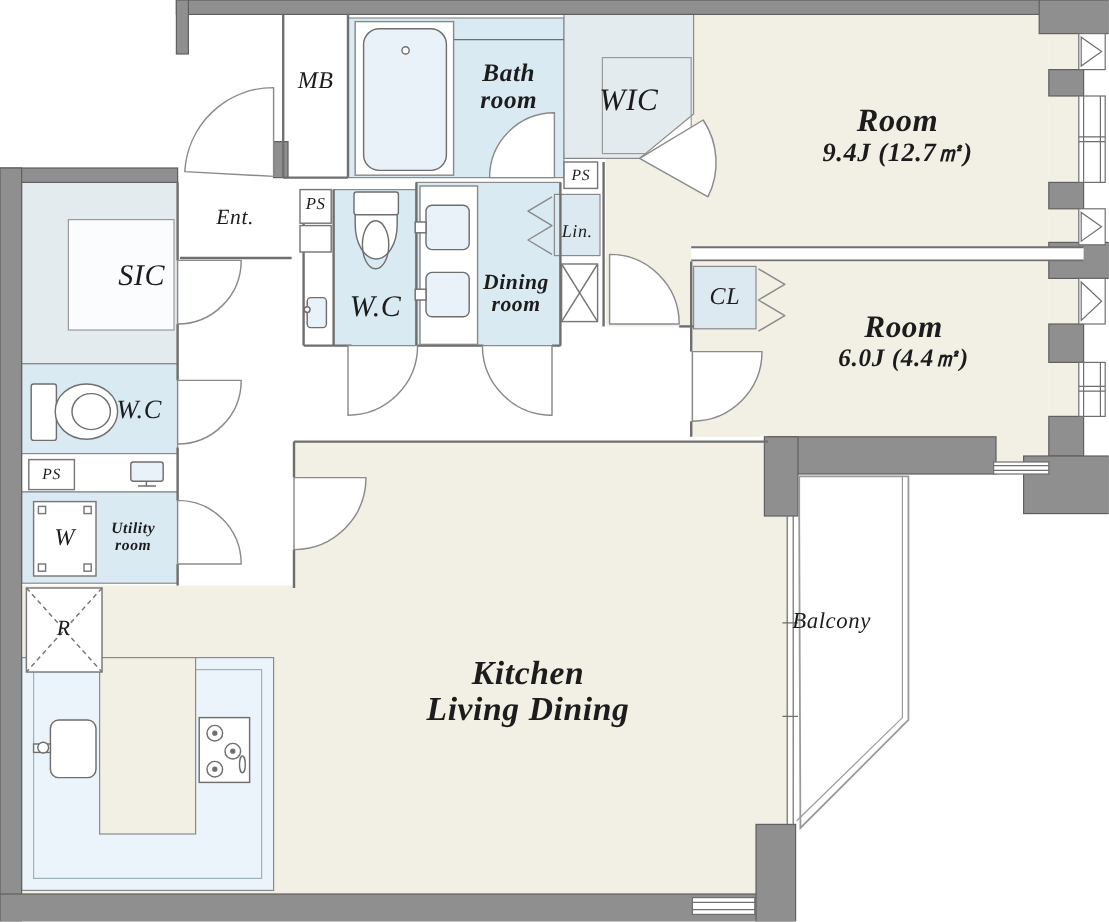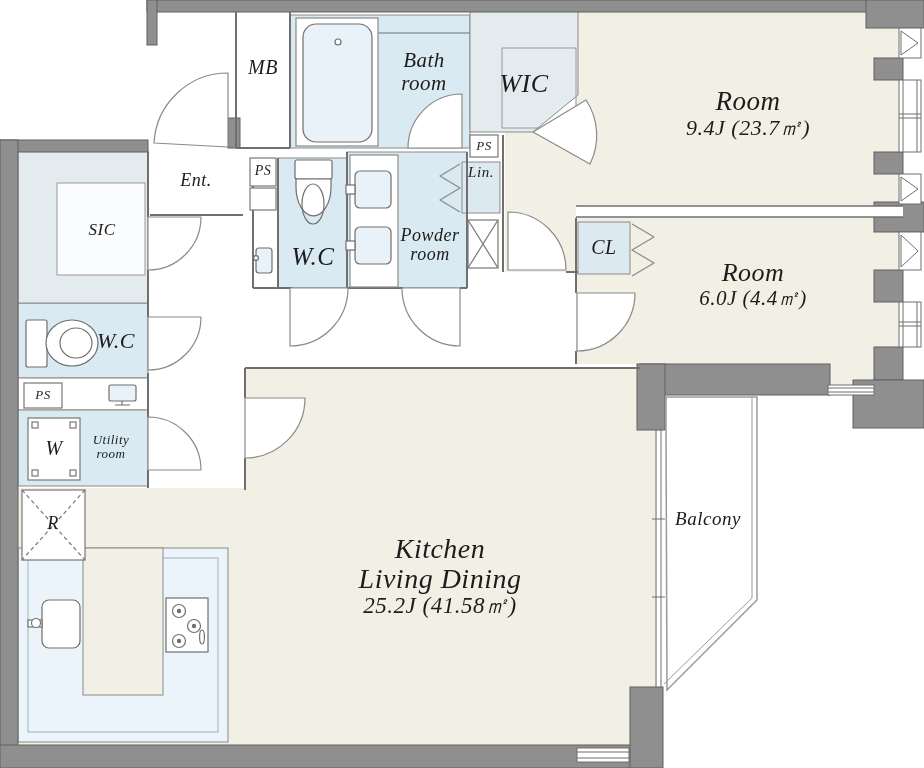--- a/index.html
+++ b/index.html
@@ -2,21 +2,21 @@
 <html><head>
 <meta charset="utf-8">
 <style>
   html,body{margin:0;padding:0;background:#fff;}
   #plan{position:relative;width:924px;height:768px;background:#fff;overflow:hidden;
         font-family:"Liberation Serif","DejaVu Serif",serif;}
   #plan svg{position:absolute;left:0;top:0;}
   .lbl{position:absolute;transform:translate(-50%,-50%);font-style:italic;
        color:var(--text,#1c1c1c);text-align:center;line-height:1.08;white-space:nowrap;
        letter-spacing:.5px;}
-  .lbl .sub{display:block;}
+  .lbl .sub{display:block;font-weight:bold;}
 </style>
 </head>
 <body>
 
 <div id="plan" style="--wall: #8f8f8f; --wallEdge: #606060; --floor: #f2efe4; --wet: #daeaf2; --closet: #e4ebef; --kitchen: #eaf4fa; --blue: #dde9f1; --line: #6f6f6f; --text: #1c1c1c;">
 <svg width="924" height="768" viewBox="0 0 924 768">
 
   <g>
 
     <rect x="576" y="12" width="298" height="193" fill="var(--floor,#f2efe4)"></rect>
@@ -187,53 +187,52 @@
 
   <div class="lbl" style="left:424px;top:72px;font-size:21px">
     <span class="sub">Bath</span>
     <span class="sub">room</span>
   </div>
 
   <div class="lbl" style="left:524px;top:84px;font-size:26px">WIC</div>
 
   <div class="lbl" style="left:748px;top:113px;font-size:27px">
     <span class="sub">Room</span>
-    <span class="sub" style="font-size:22px">9.4J (23.7㎡)</span>
+    <span class="sub" style="font-size:22px">9.4J (12.7㎡)</span>
   </div>
 
   <div class="lbl" style="left:263px;top:171px;font-size:14px">PS</div>
   <div class="lbl" style="left:484px;top:146px;font-size:13px">PS</div>
-  <div class="lbl" style="left:481px;top:172px;font-size:15px">Lin.</div>
+  <div class="lbl" style="left:481px;top:194px;font-size:15px">Lin.</div>
   <div class="lbl" style="left:604px;top:248px;font-size:20px">CL</div>
 
   <div class="lbl" style="left:753px;top:284px;font-size:26px">
     <span class="sub">Room</span>
     <span class="sub" style="font-size:21px">6.0J (4.4㎡)</span>
   </div>
 
   <div class="lbl" style="left:196px;top:181px;font-size:18px">Ent.</div>
-  <div class="lbl" style="left:102px;top:230px;font-size:17px">SIC</div>
+  <div class="lbl" style="left:118px;top:230px;font-size:25px">SIC</div>
   <div class="lbl" style="left:116px;top:341px;font-size:22px">W.C</div>
   <div class="lbl" style="left:313px;top:256px;font-size:25px">W.C</div>
 
   <div class="lbl" style="left:430px;top:245px;font-size:18px">
-    <span class="sub">Powder</span>
+    <span class="sub">Dining</span>
     <span class="sub">room</span>
   </div>
 
   <div class="lbl" style="left:43px;top:395px;font-size:13px">PS</div>
 
   <div class="lbl" style="left:111px;top:447px;font-size:13px">
     <span class="sub">Utility</span>
     <span class="sub">room</span>
   </div>
 
   <div class="lbl" style="left:54px;top:449px;font-size:20px">W</div>
   <div class="lbl" style="left:53px;top:524px;font-size:18px">R</div>
 
   <div class="lbl" style="left:440px;top:577px;font-size:28px">
     <span class="sub">Kitchen</span>
     <span class="sub">Living Dining</span>
-    <span class="sub" style="font-size:23px">25.2J (41.58㎡)</span>
-  </div>
-
-  <div class="lbl" style="left:708px;top:519px;font-size:19px">Balcony</div>
+  </div>
+
+  <div class="lbl" style="left:693px;top:519px;font-size:19px">Balcony</div>
 </div>
 
 </body></html>

